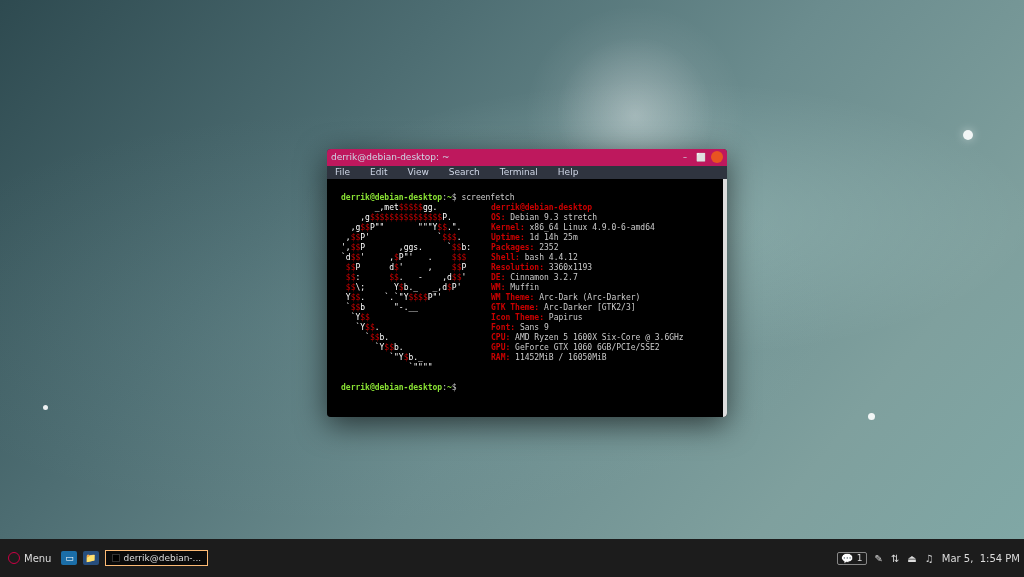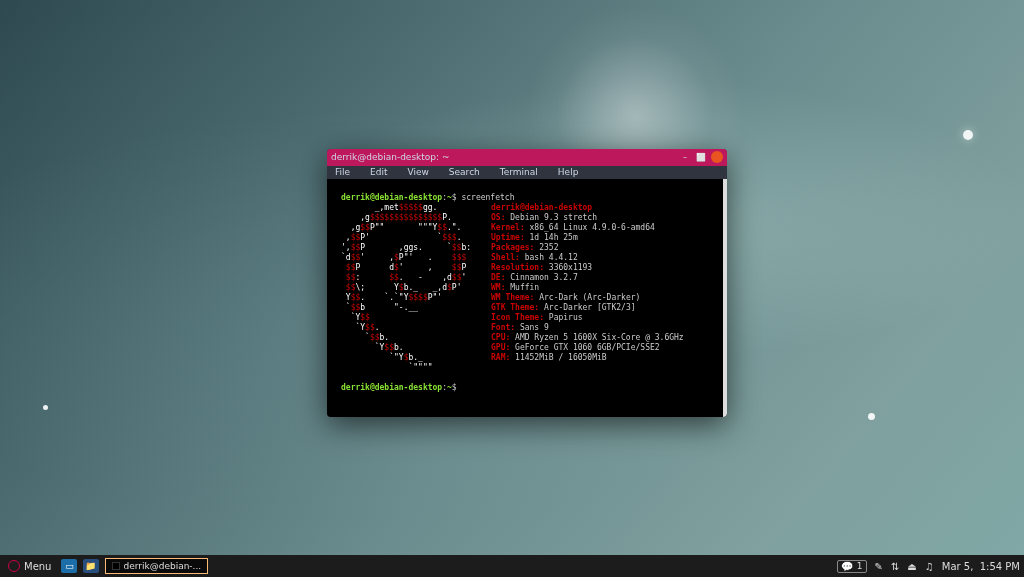--- a/index.html
+++ b/index.html
@@ -85,21 +85,21 @@
     .logo-col { display:inline-block; vertical-align:top; width:130px; color:#fff; }
     .logo-col .dr { color:#cc0000; }
     .info-col { display:inline-block; vertical-align:top;margin-left:20px; }
     .k { color:#cc0000; font-weight:bold; }
     .v { color:#ccc; }
     .hl { color:#cc0000; font-weight:bold; }
 
     
     .taskbar {
       position: absolute; left:0; right:0; bottom:0;
-      height: 22px;
+      height: 38px;
       background: #1c1c1c;
       display:flex; align-items:center;
       color:#ddd;
       font-size: 10px;
       padding: 0 4px;
       justify-content: space-between;
     }
     .tray-left { display:flex; align-items:center; gap:6px; }
     .tray-right { display:flex; align-items:center; gap:8px; }
     .menu-btn {

